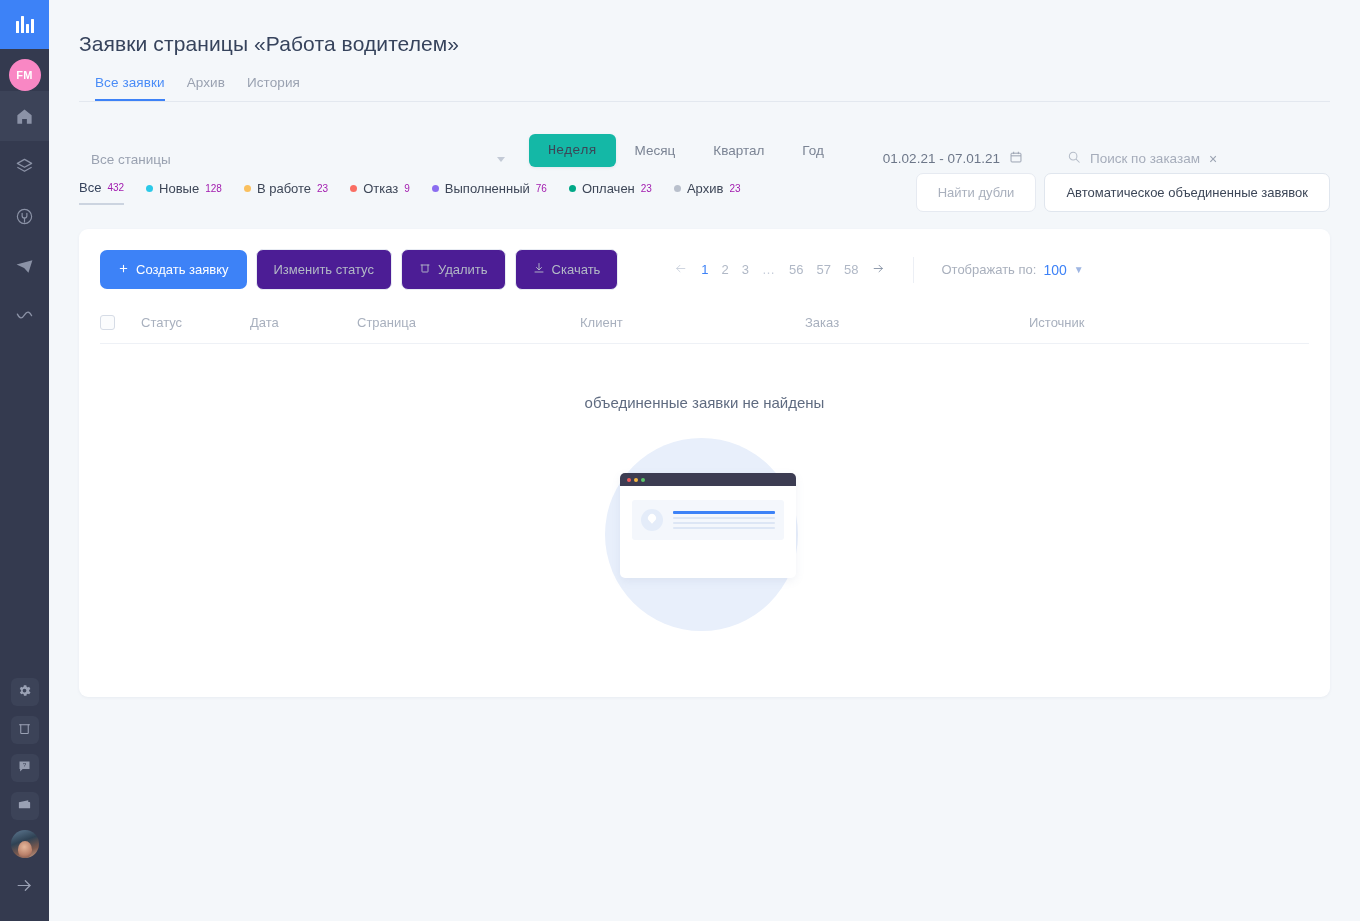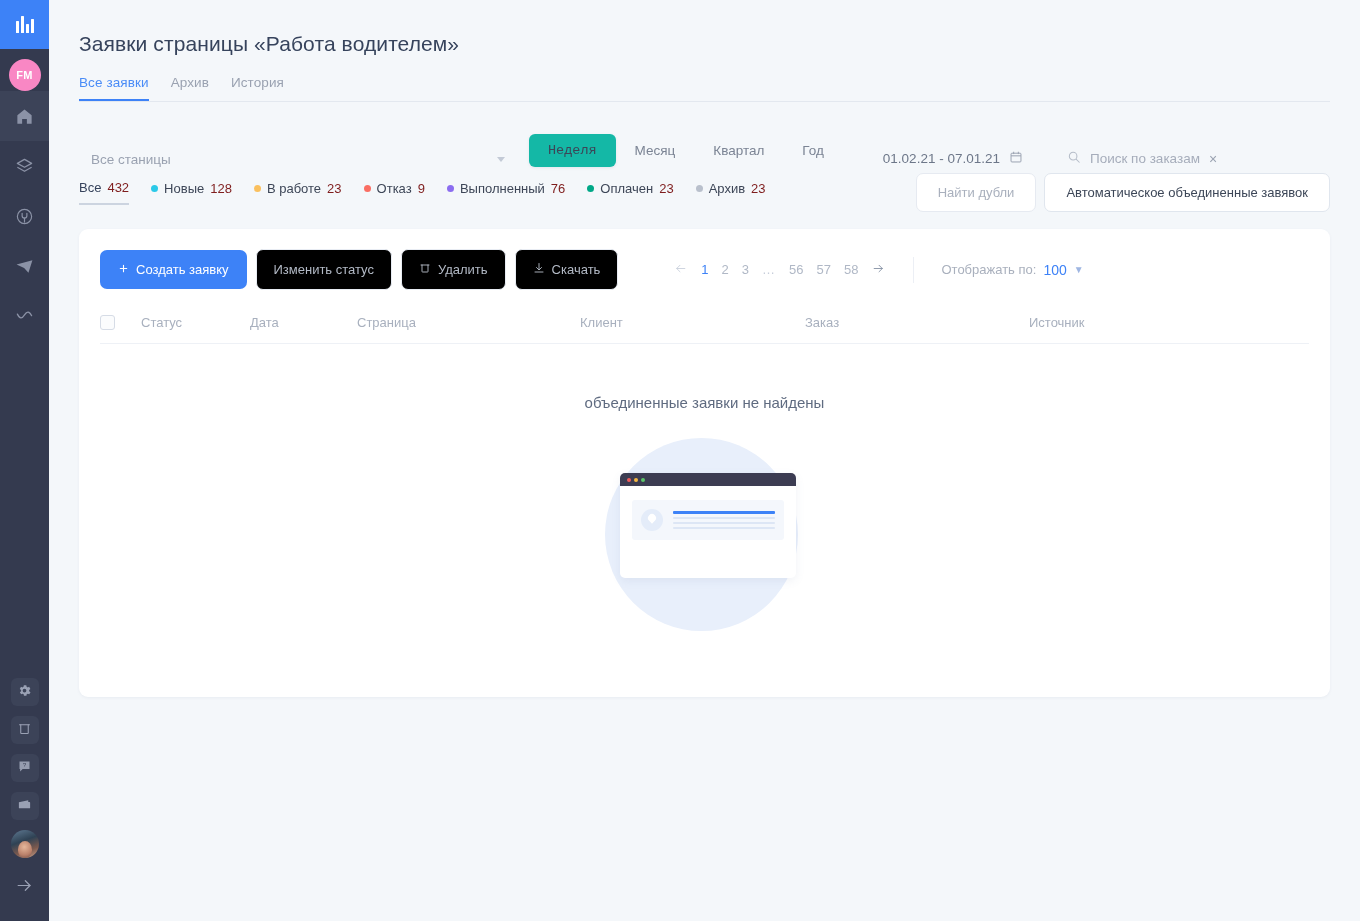--- a/index.html
+++ b/index.html
@@ -66,21 +66,21 @@
     background: radial-gradient(circle at 45% 35%, #e6b79b 0%, #b9806a 60%, #6b4a43 100%);
   }
   .logout-arrow { color: #9aa1b4; margin-bottom: 12px; }
 
   
   .main { flex: 1; height: 921px; padding: 0 30px; position: relative; }
   .page-title {
     font-size: 21px; color: #36435c; font-weight: normal;
     padding-top: 32px; letter-spacing: .1px;
   }
-  .tabs { display: flex; gap: 22px; margin-top: 19px; position: relative; }
+  .tabs { display: flex; gap: 22px; margin-top: 19px; position: relative; margin-left: 16px; }
   .tab {
     font-size: 13.5px; color: #9aa2b1; padding-bottom: 9px;
     cursor: pointer; letter-spacing: .1px;
   }
   .tab.active { color: #4a8cf7; border-bottom: 2px solid #3d82f7; }
   .tabs-wrap { position: relative; border-bottom: 1px solid #e3e8ef; }
 
   
   .filter-row {
     display: flex; align-items: flex-end; height: 56px; margin-top: 9px;
@@ -110,21 +110,21 @@
 
   
   .status-row {
     display: flex; align-items: center; height: 46px; margin-top: 2px;
   }
   .st {
     display: flex; align-items: center; gap: 6px; margin-right: 22px;
     font-size: 13px; color: #3d4657; cursor: pointer; padding-bottom: 8px; text-align: center;
   }
   .st .dot { width: 7px; height: 7px; border-radius: 50%; display:block; }
-  .st .cnt { color: #7f1d1d; font-size: 13px; }
+  .st .cnt { color: #a21caf; font-size: 10px; }
   .st.all { color:#36435c; border-bottom: 2px solid #ccd4e0; }
   .right-btns { margin-left: auto; display: flex; gap: 8px; }
   .ghost-btn {
     font-size: 13px; padding: 11px 21px; border-radius: 7px;
     background: #fff; border: 1px solid #e6eaf1; color: #a9b0bd; cursor: pointer;
   }
   .ghost-btn.solid { color: #3c4657; border-color: #e0e6ee; }
 
   
   .card {
@@ -133,21 +133,21 @@
     padding: 20px 21px 0 21px; position: relative;
   }
   .actions { display: flex; align-items: center; }
   .btn-primary {
     background: #3d82f7; color: #fff; border: none; border-radius: 7px;
     font-size: 13px; padding: 12px 18px; cursor: pointer;
     display: flex; align-items: center; gap: 7px;
     font-family: inherit;
   }
   .btn-outline {
-    background: #000000; border: 1px solid #e8ecf3; border-radius: 7px;
+    background: #4c1d95; border: 1px solid #e8ecf3; border-radius: 7px;
     font-size: 13px; padding: 12px 17px; color: #b3bac6; cursor: pointer;
     margin-left: 9px; display:flex; align-items:center; gap:7px;
     font-family: inherit;
   }
   .toggles { margin-left: 23px; display: flex; flex-direction: column; gap: 5px; }
   .tg-row { display: flex; align-items: center; gap: 9px; }
   .switch {
     width: 28px; height: 15px; border-radius: 8px; background: #3d82f7;
     position: relative; cursor: pointer; flex: 0 0 28px;
   }

